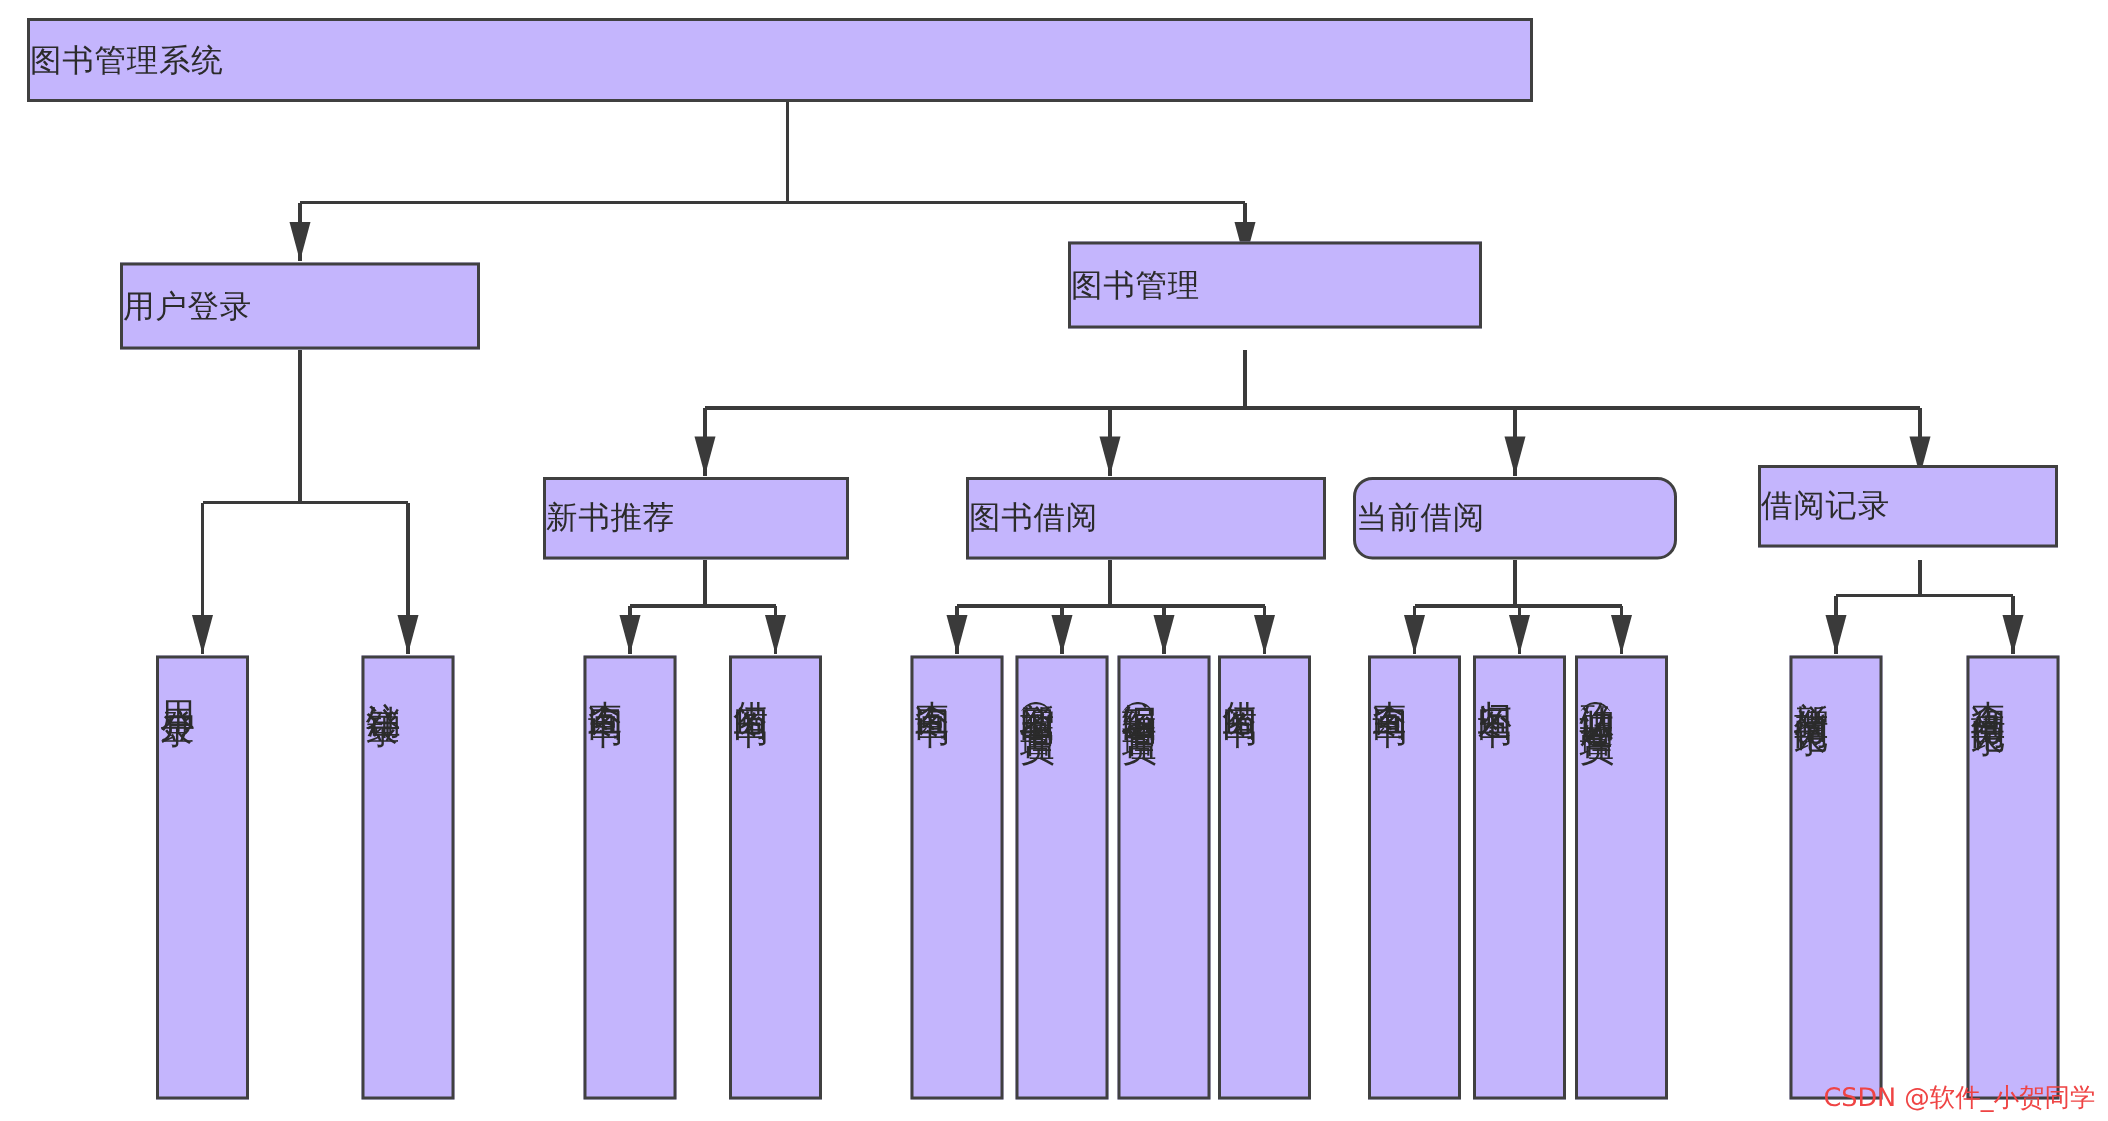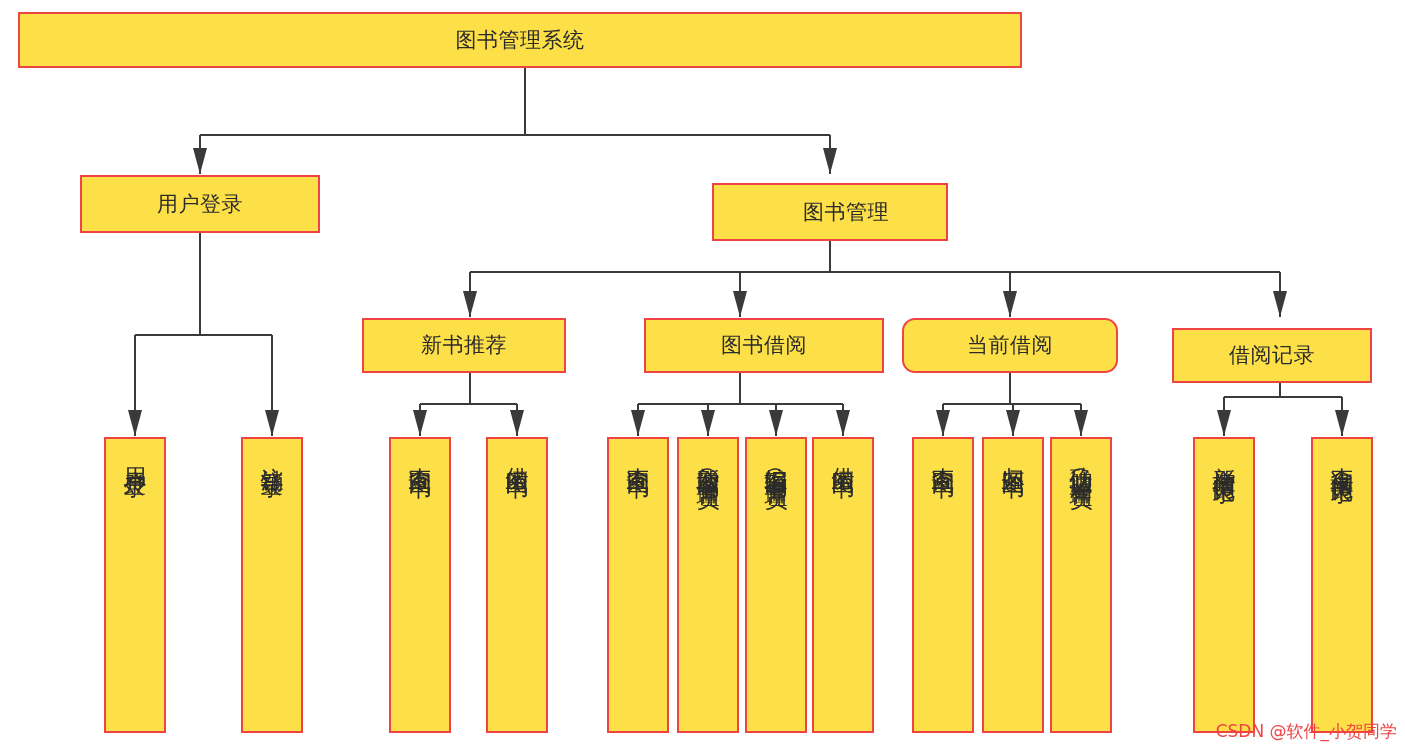--- a/index.html
+++ b/index.html
@@ -20,25 +20,25 @@
   #edge-layer {
     position: absolute;
     left: 0;
     top: 0;
     width: 1405px;
     height: 747px;
   }
   .node {
     position: absolute;
     box-sizing: border-box;
-    background: #fde047;
-    border: 2px solid #ef4444;
+    background: #c4b5fd;
+    border: 2px solid #404040;
     display: flex;
     align-items: center;
-    justify-content: center;
+    justify-content: flex-start;
     color: #2b2b2b;
     z-index: 2;
   }
   .node .label {
     display: block;
     text-align: center;
     line-height: 1.18;
     letter-spacing: 0.5px;
   }
   .node.horizontal .label {
@@ -129,37 +129,37 @@
     </svg>
 
   <div class="node horizontal" style="left: 18px; top: 12px; width: 1004px; height: 56px;">
     <span class="label">图书管理系统</span>
   </div>
 
   <div class="node horizontal" style="left: 80px; top: 175px; width: 240px; height: 58px;">
     <span class="label">用户登录</span>
   </div>
 
-  <div class="node horizontal" style="left: 712px; top: 183px; width: 236px; height: 58px; padding-left: 32px;">
+  <div class="node horizontal" style="left: 712px; top: 161px; width: 276px; height: 58px;">
     <span class="label">图书管理</span>
   </div>
 
   <div class="node horizontal" style="left: 362px; top: 318px; width: 204px; height: 55px;">
     <span class="label">新书推荐</span>
   </div>
 
   <div class="node horizontal" style="left: 644px; top: 318px; width: 240px; height: 55px;">
     <span class="label">图书借阅</span>
   </div>
 
   <div class="node horizontal" style="left: 902px; top: 318px; width: 216px; height: 55px; border-radius: 13px;">
     <span class="label">当前借阅</span>
   </div>
 
-  <div class="node horizontal" style="left: 1172px; top: 328px; width: 200px; height: 55px;">
+  <div class="node horizontal" style="left: 1172px; top: 310px; width: 200px; height: 55px;">
     <span class="label">借阅记录</span>
   </div>
 
   <div class="node vertical" style="left: 104px; top: 437px; width: 62px; height: 296px;">
     <span class="label">用户登录</span>
   </div>
 
   <div class="node vertical" style="left: 241px; top: 437px; width: 62px; height: 296px;">
     <span class="label">注销登录</span>
   </div>

